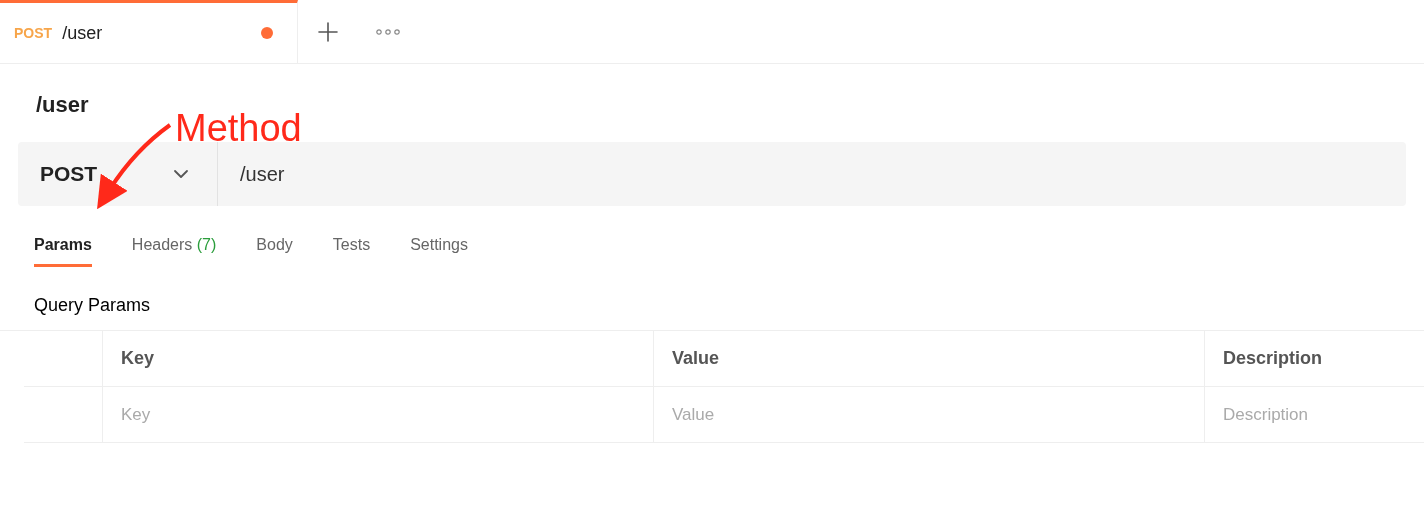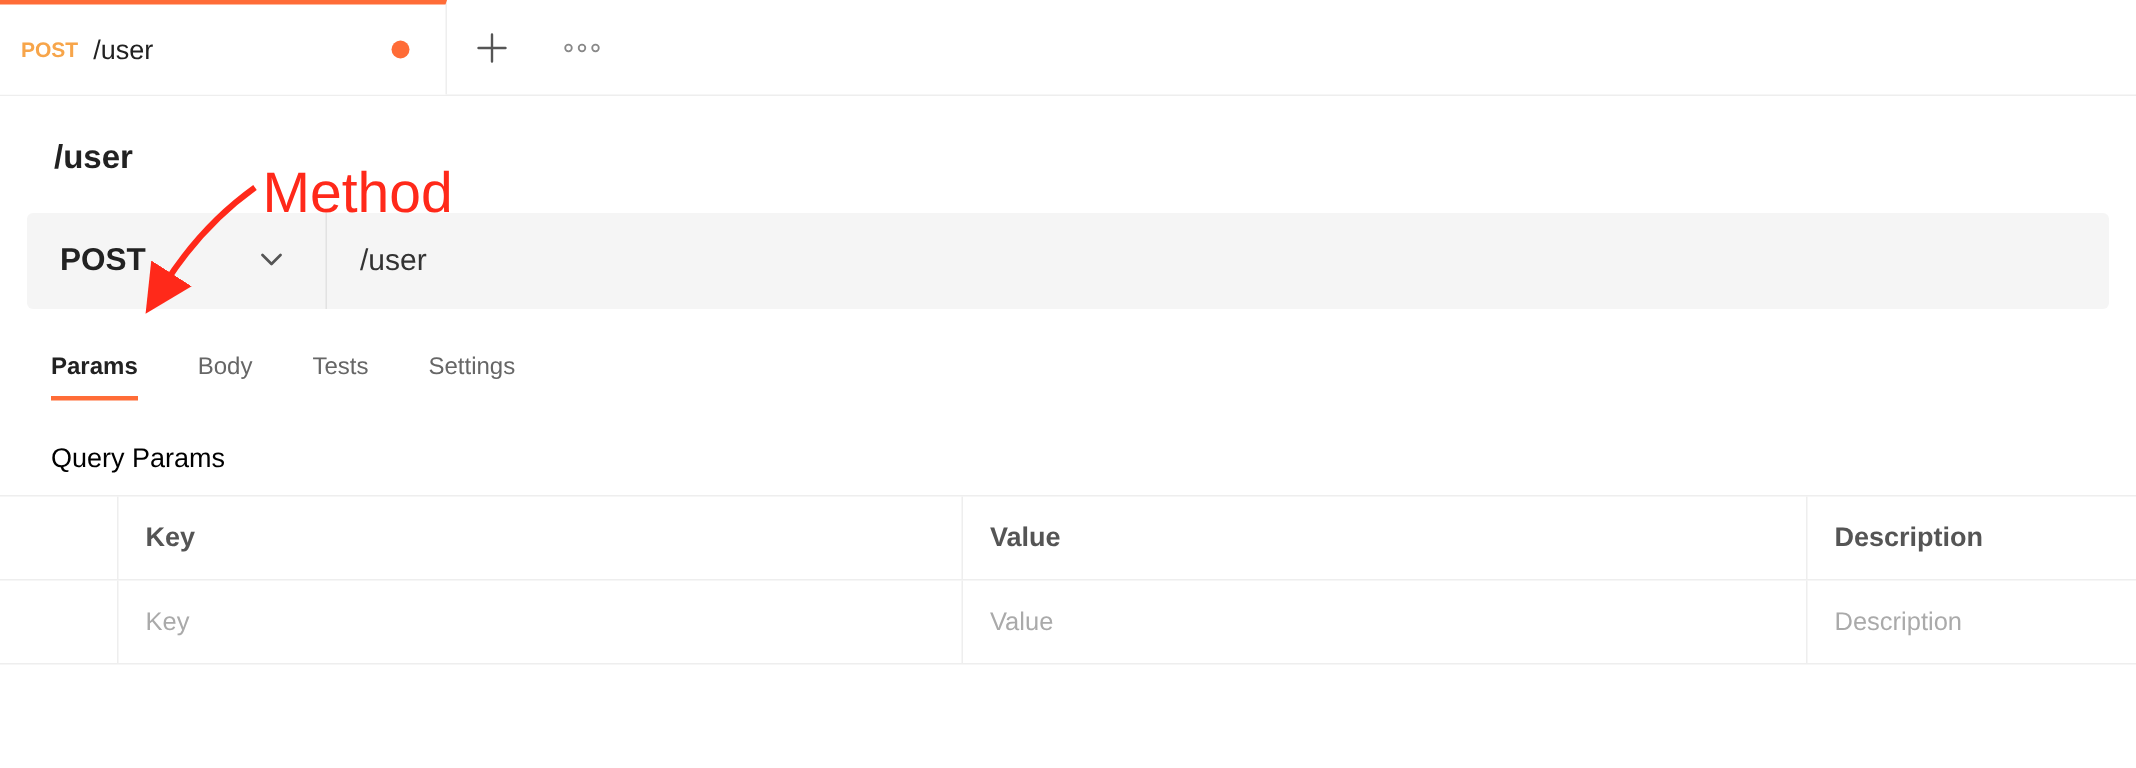--- a/index.html
+++ b/index.html
@@ -23,21 +23,21 @@
   .chevron { display: inline-block; }
   .url-input { flex: 1; border: none; background: transparent; font-size: 20px; padding: 0 22px; outline: none; color: #333; }
 
   .subtabs { display: flex; gap: 40px; padding: 30px 18px 8px 34px; font-size: 16px; color: #666; }
   .subtabs .sub { cursor: pointer; padding-bottom: 10px; }
   .subtabs .sub.active { color: #222; font-weight: 600; border-bottom: 3px solid #ff6c37; }
   .subtabs .count { color: #2a9d3b; }
 
   .section-label { padding: 20px 0 14px 34px; font-size: 18px; font-weight: 400; color: #000000; }
 
-  .qtable { width: 100%; border-top: 1px solid #eee; }
+  .qtable { width: 100%; border-top: 1px solid #eee; padding-left: 24px; }
   .qrow { display: grid; grid-template-columns: 78px 1fr 1fr 220px; align-items: center; height: 56px; border-bottom: 1px solid #eee; }
   .qrow .cell { padding: 0 18px; border-left: 1px solid #eee; height: 100%; display: flex; align-items: center; }
   .qrow .cell:first-child { border-left: none; }
   .qrow.header { color: #555; font-weight: 600; font-size: 18px; }
   .qrow.data input { border: none; width: 100%; font-size: 17px; color: #333; outline: none; }
   .qrow.data input::placeholder { color: #aaa; }
 
   
   .anno { position: absolute; left: 100px; top: 95px; width: 270px; height: 110px; pointer-events: none; }
   .anno svg { overflow: visible; }
@@ -80,20 +80,24 @@
       <svg width="16" height="10" viewBox="0 0 16 10">
             <path d="M2 2 L8 8 L14 2" fill="none" stroke="#555" stroke-width="1.8" stroke-linecap="round" stroke-linejoin="round"></path>
           </svg>
     </span>
   </div>
   <input class="url-input" type="text" value="/user" style="">
 </div>
 
 <div class="subtabs">
   <span class="sub active">Params</span>
+  <span class="sub">
+    <span>Headers</span>
+    <span class="count">(7)</span>
+  </span>
   <span class="sub">Body</span>
   <span class="sub">Tests</span>
   <span class="sub">Settings</span>
 </div>
 
 <div class="section-label">Query Params</div>
 
 <div class="qtable">
   <div class="qrow header">
     <div class="cell"></div>

